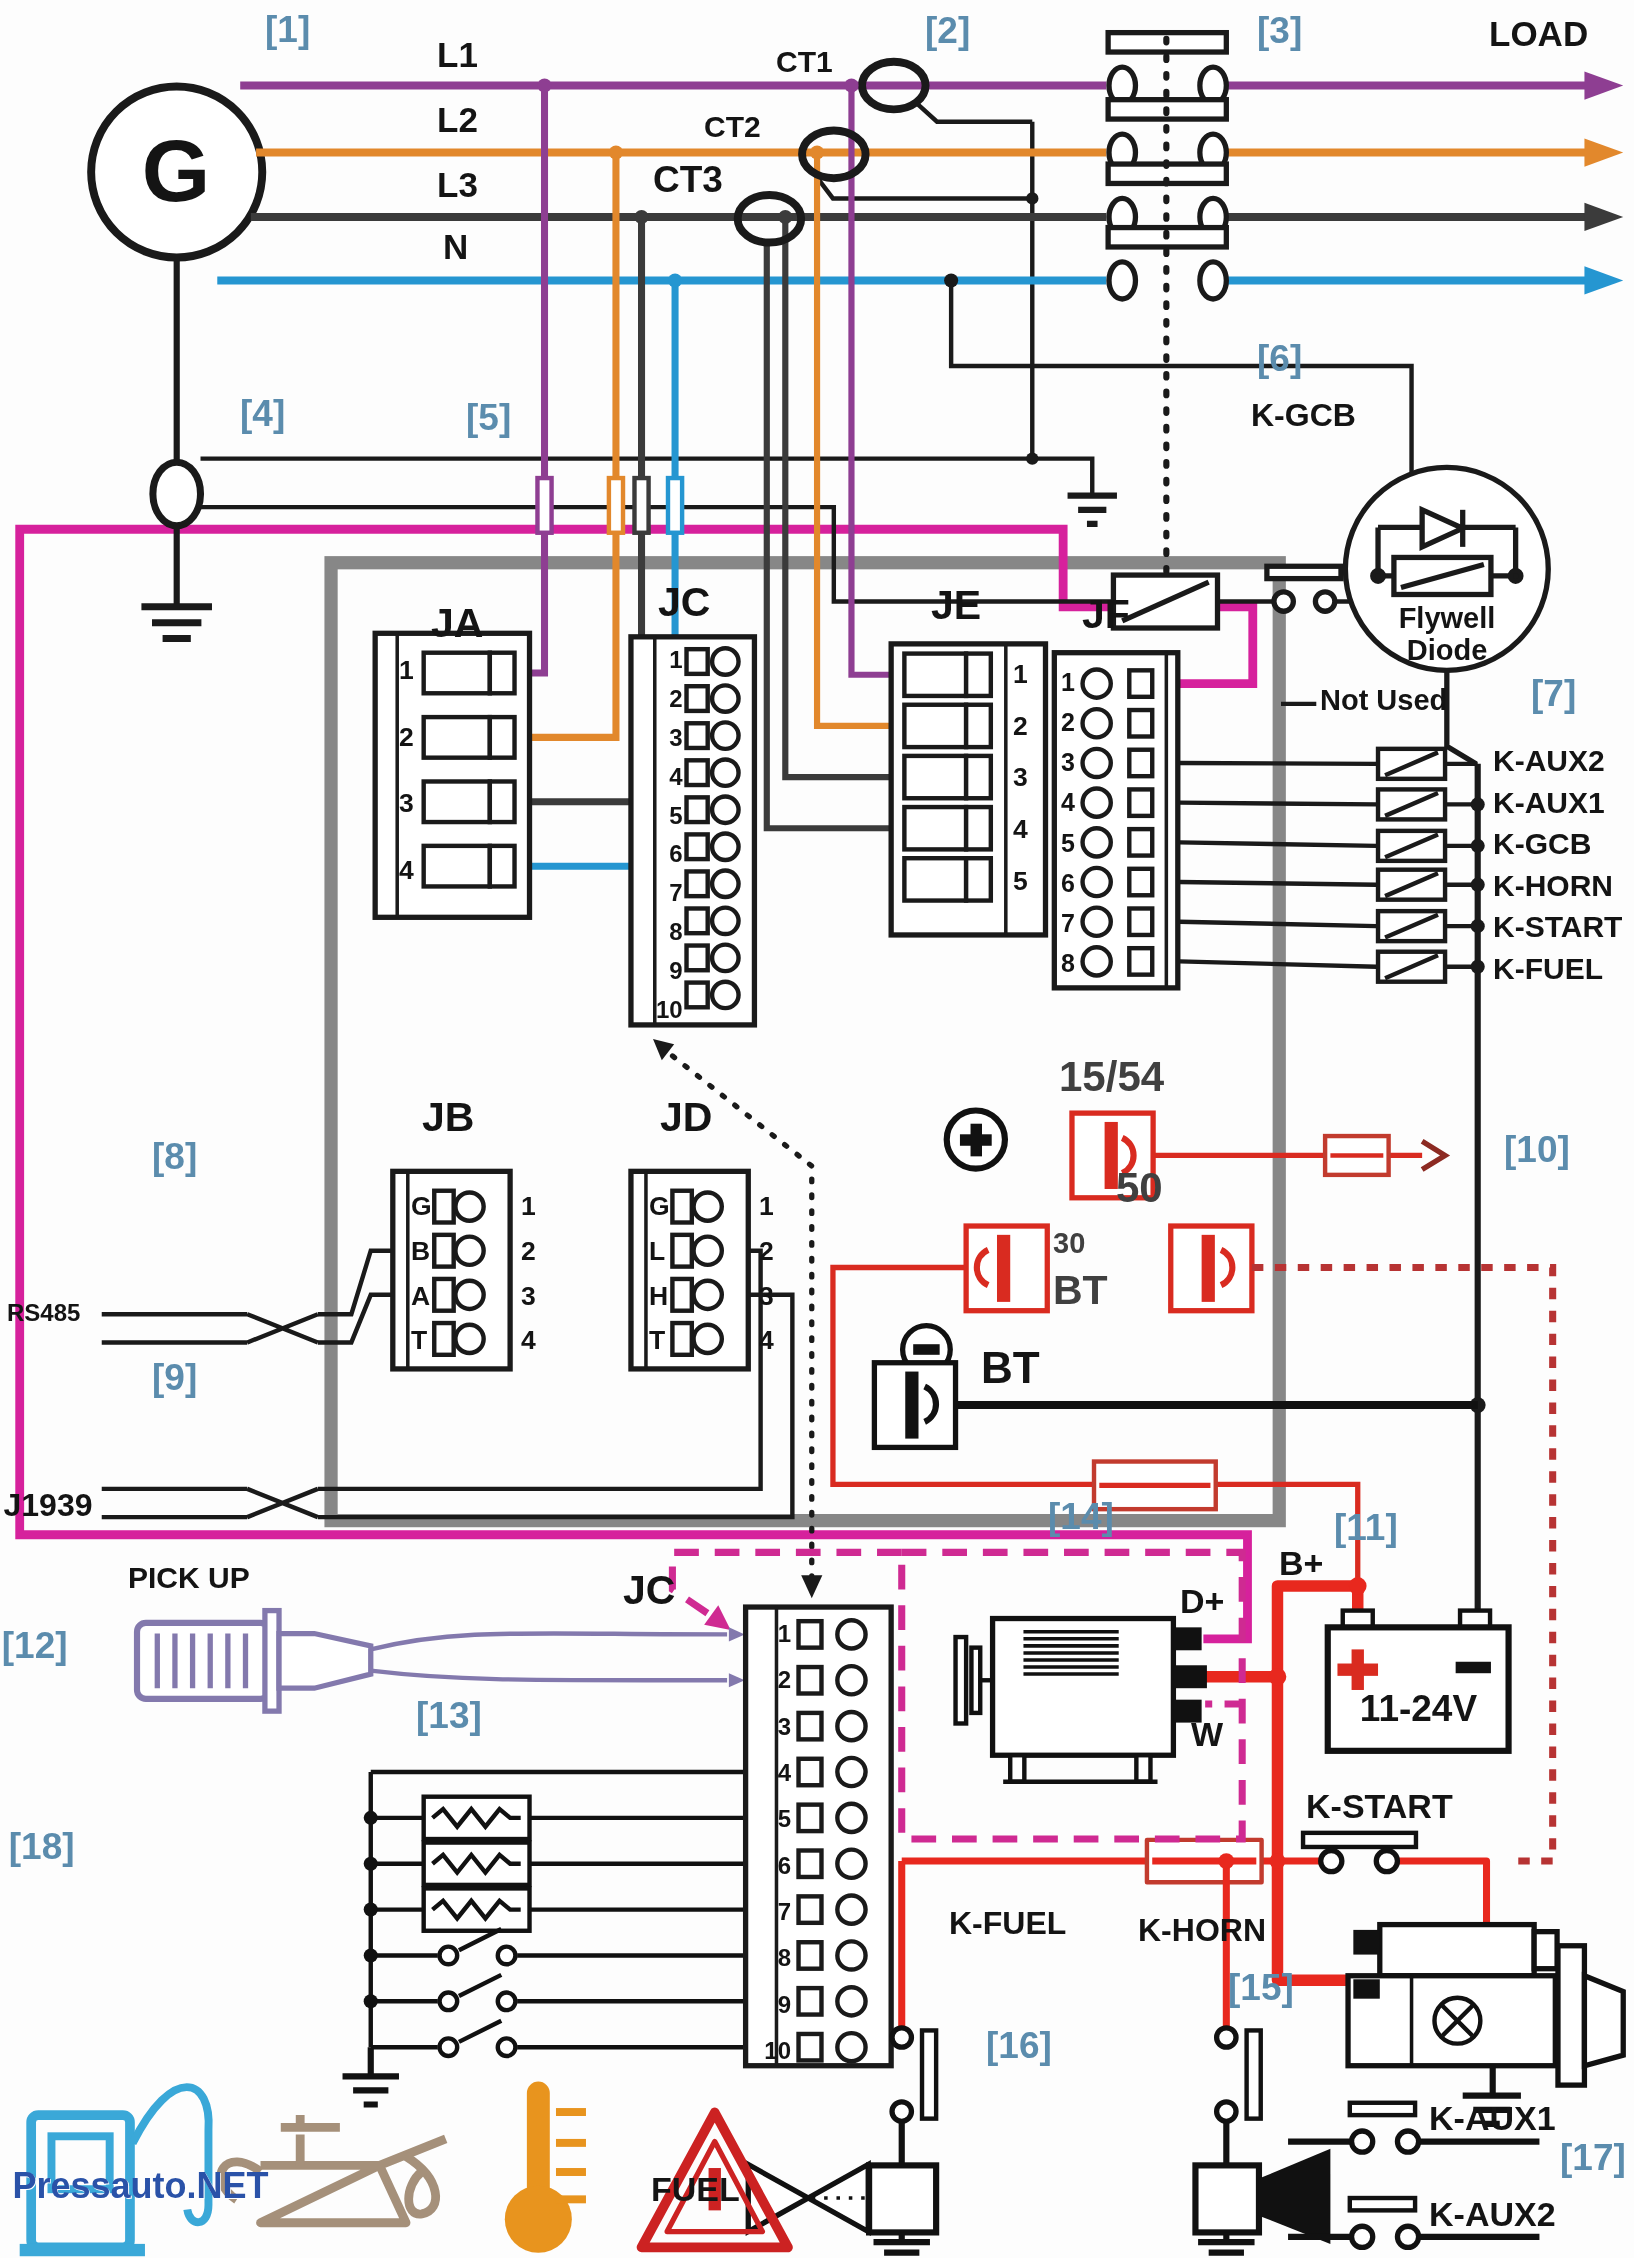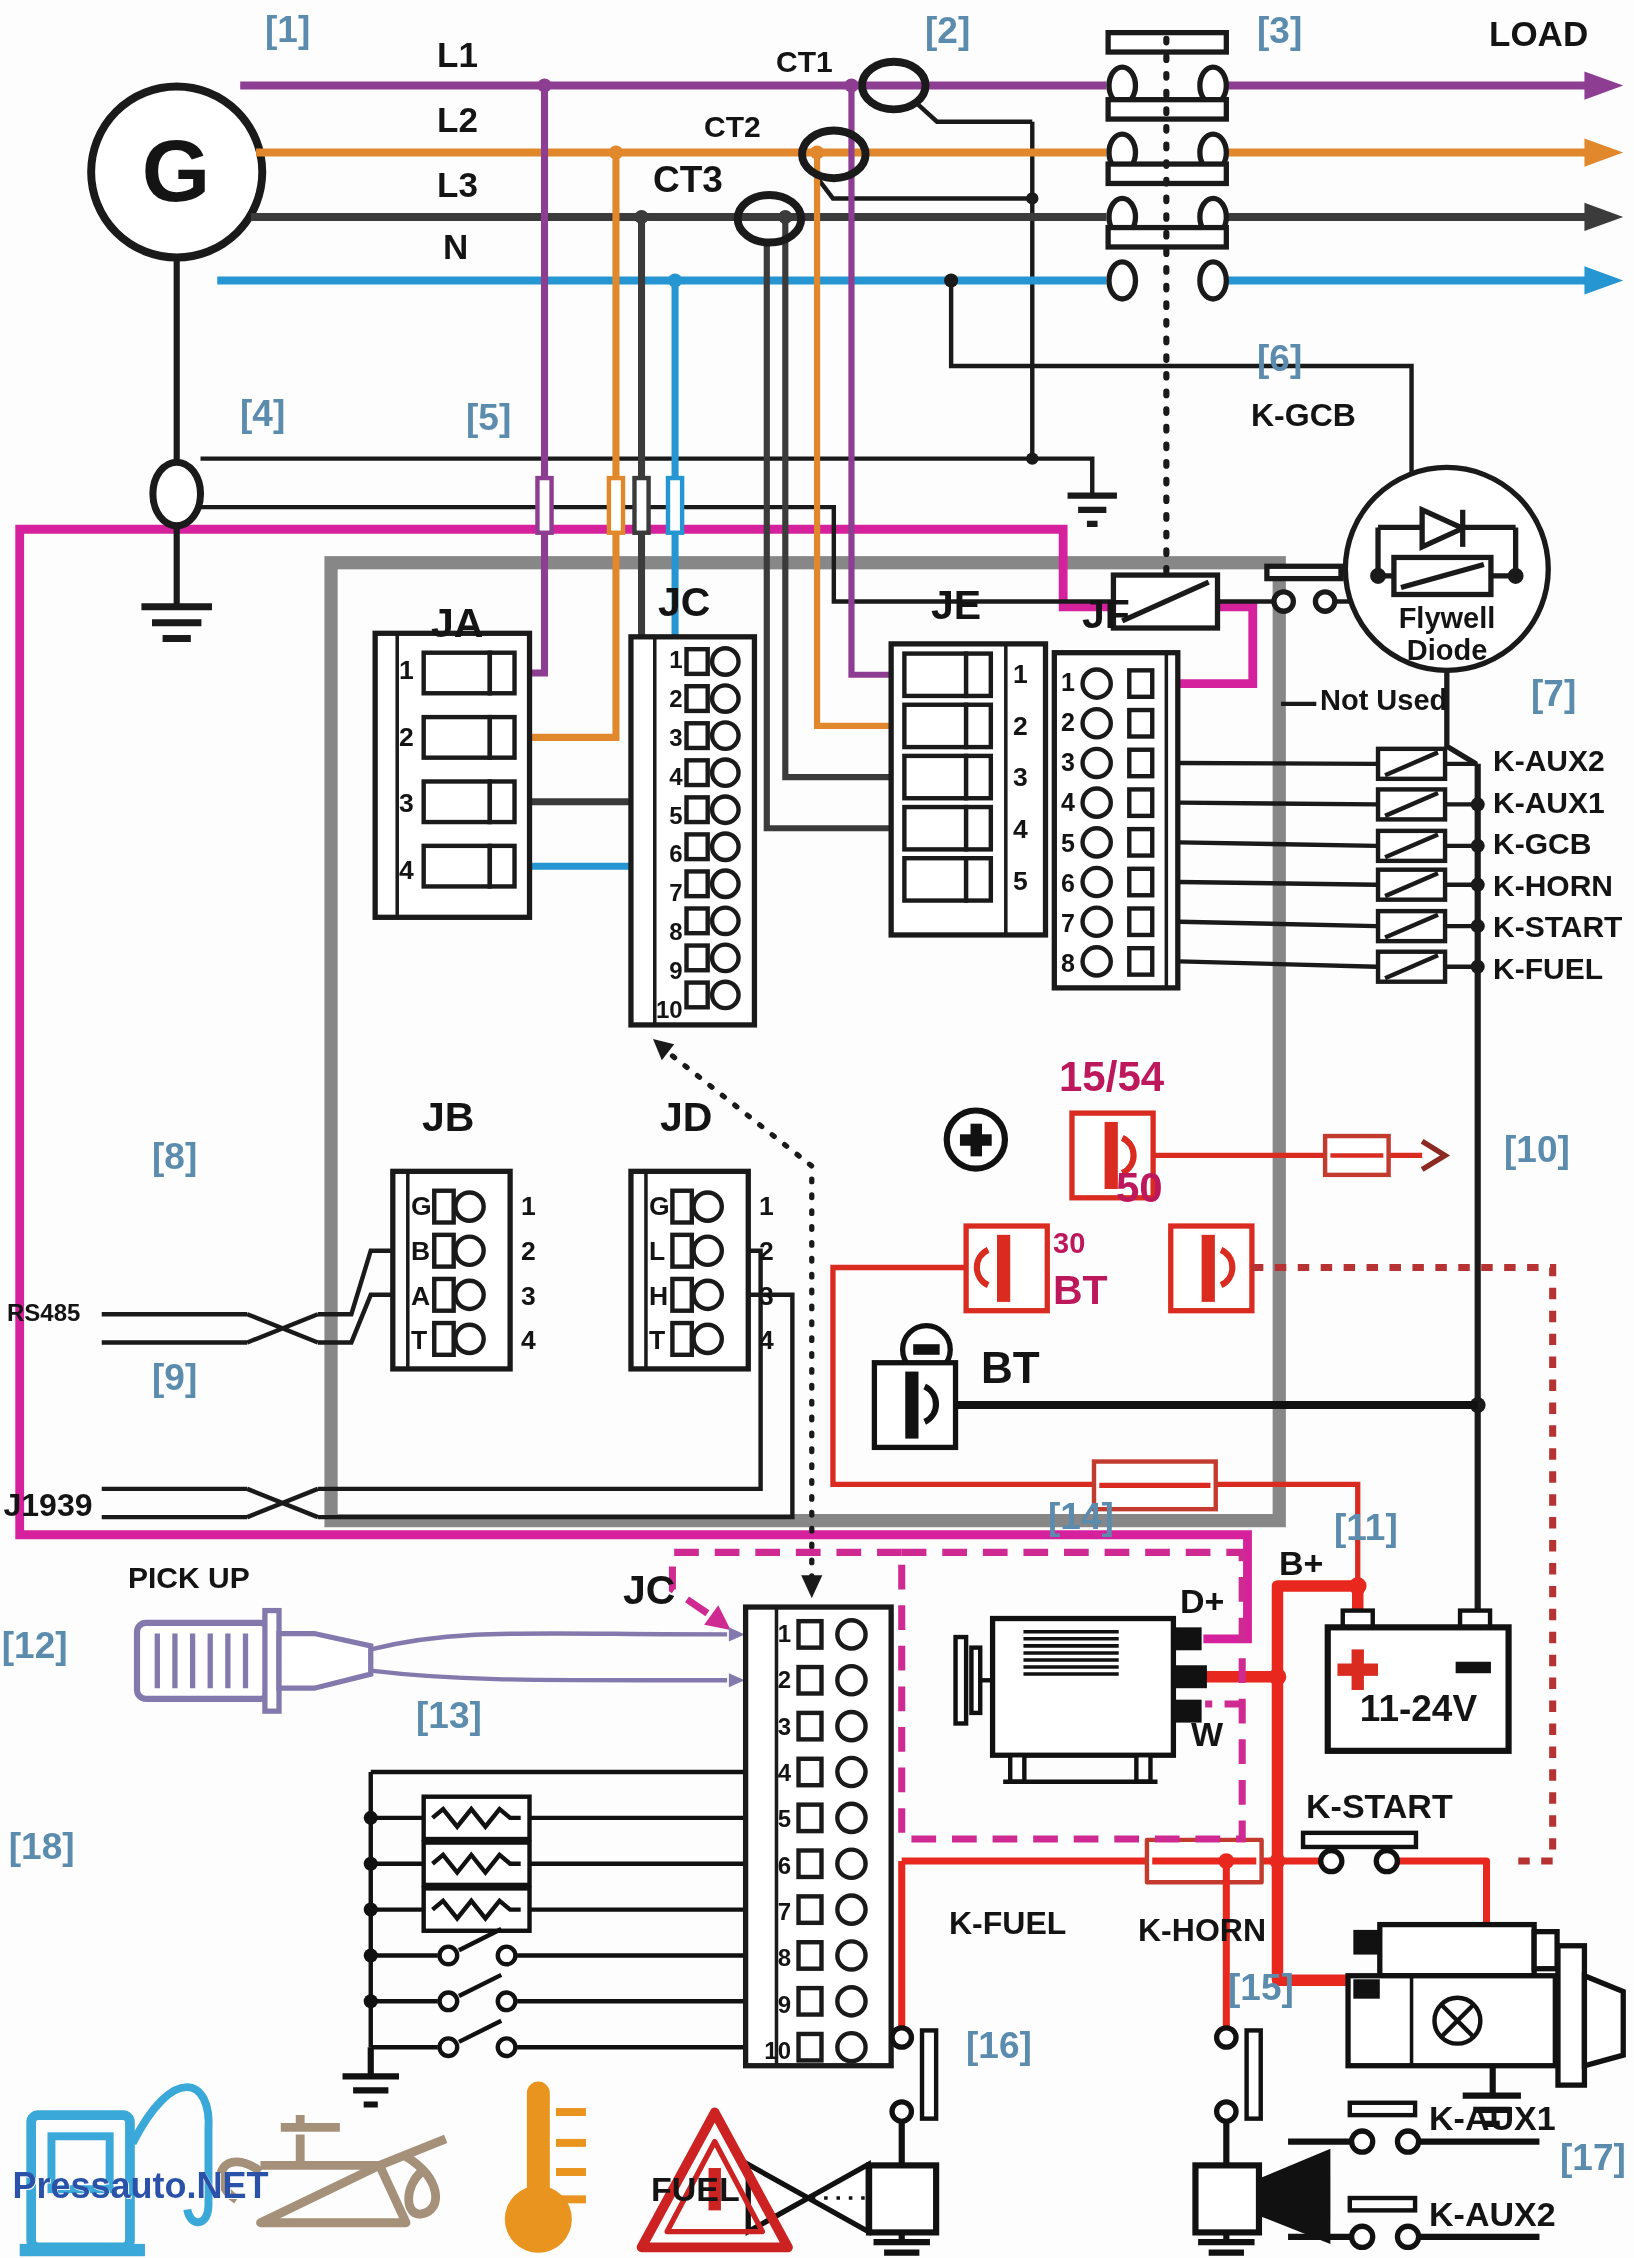--- a/index.html
+++ b/index.html
@@ -1,21 +1,21 @@
 <!DOCTYPE html>
 <html style="font-size:14px"><head>
 <meta charset="utf-8">
 <style>
   html,body{margin:0;padding:0;background:#fff;}
   #page{position:relative;width:1635px;height:2258px;background:#fdfdfd;overflow:hidden;
         font-family:"Liberation Sans",sans-serif;}
   svg{position:absolute;left:0;top:0;}
   .lbl{position:absolute;font-weight:bold;color:#141414;white-space:nowrap;line-height:1.05;}
   .ref{color:#5b8cad;}
-  .redtxt{color:#be185d;}
+  .redtxt{color:#404040;}
   .blue-wm{color:#2a52a8;}
   .col{position:absolute;display:flex;flex-direction:column;justify-content:space-between;}
   .col div{font-weight:bold;color:#141414;font-size:25px;line-height:1;}
   .ctr{text-align:center;}
   .rgt{text-align:right;}
 </style>
 </head>
 <body>
 <div id="page">
 
@@ -533,21 +533,21 @@
 <div class="lbl ref" style="left:1257px;top:340px;font-size:37px">[6]</div>
 <div class="lbl ref" style="left:1531px;top:675px;font-size:37px">[7]</div>
 <div class="lbl ref" style="left:152px;top:1138px;font-size:37px">[8]</div>
 <div class="lbl ref" style="left:152px;top:1359px;font-size:37px">[9]</div>
 <div class="lbl ref" style="left:1504px;top:1131px;font-size:37px">[10]</div>
 <div class="lbl ref" style="left:1334px;top:1509px;font-size:37px">[11]</div>
 <div class="lbl ref" style="left:1.8px;top:1627px;font-size:37px">[12]</div>
 <div class="lbl ref" style="left:416px;top:1697px;font-size:37px">[13]</div>
 <div class="lbl ref" style="left:1048px;top:1498px;font-size:37px">[14]</div>
 <div class="lbl ref" style="left:1228px;top:1969px;font-size:37px">[15]</div>
-<div class="lbl ref" style="left:966px;top:2027px;font-size:37px">[16]</div>
+<div class="lbl ref" style="left:986px;top:2027px;font-size:37px">[16]</div>
 <div class="lbl ref" style="left:1560px;top:2139px;font-size:37px">[17]</div>
 <div class="lbl ref" style="left:8.8px;top:1828px;font-size:37px">[18]</div>
 
 <div class="lbl ctr" style="left:132px;top:125px;width:88px;font-size:88px">G</div>
 <div class="lbl" style="left:437px;top:37px;font-size:35px">L1</div>
 <div class="lbl" style="left:437px;top:102px;font-size:35px">L2</div>
 <div class="lbl" style="left:437px;top:167px;font-size:35px">L3</div>
 <div class="lbl" style="left:443px;top:229px;font-size:35px">N</div>
 <div class="lbl" style="left:1489px;top:16px;font-size:35px">LOAD</div>
 <div class="lbl" style="left:776px;top:46px;font-size:30px">CT1</div>

